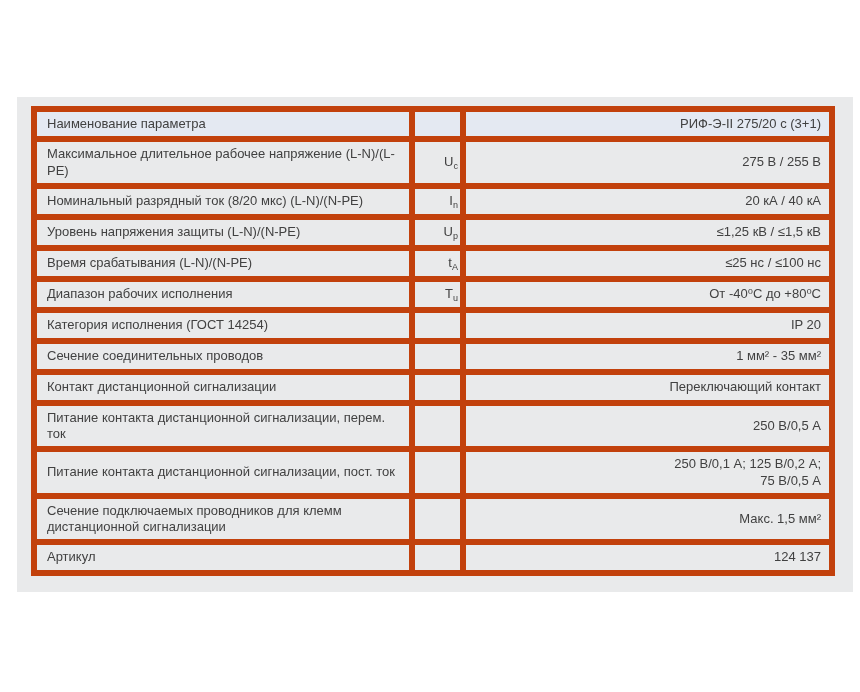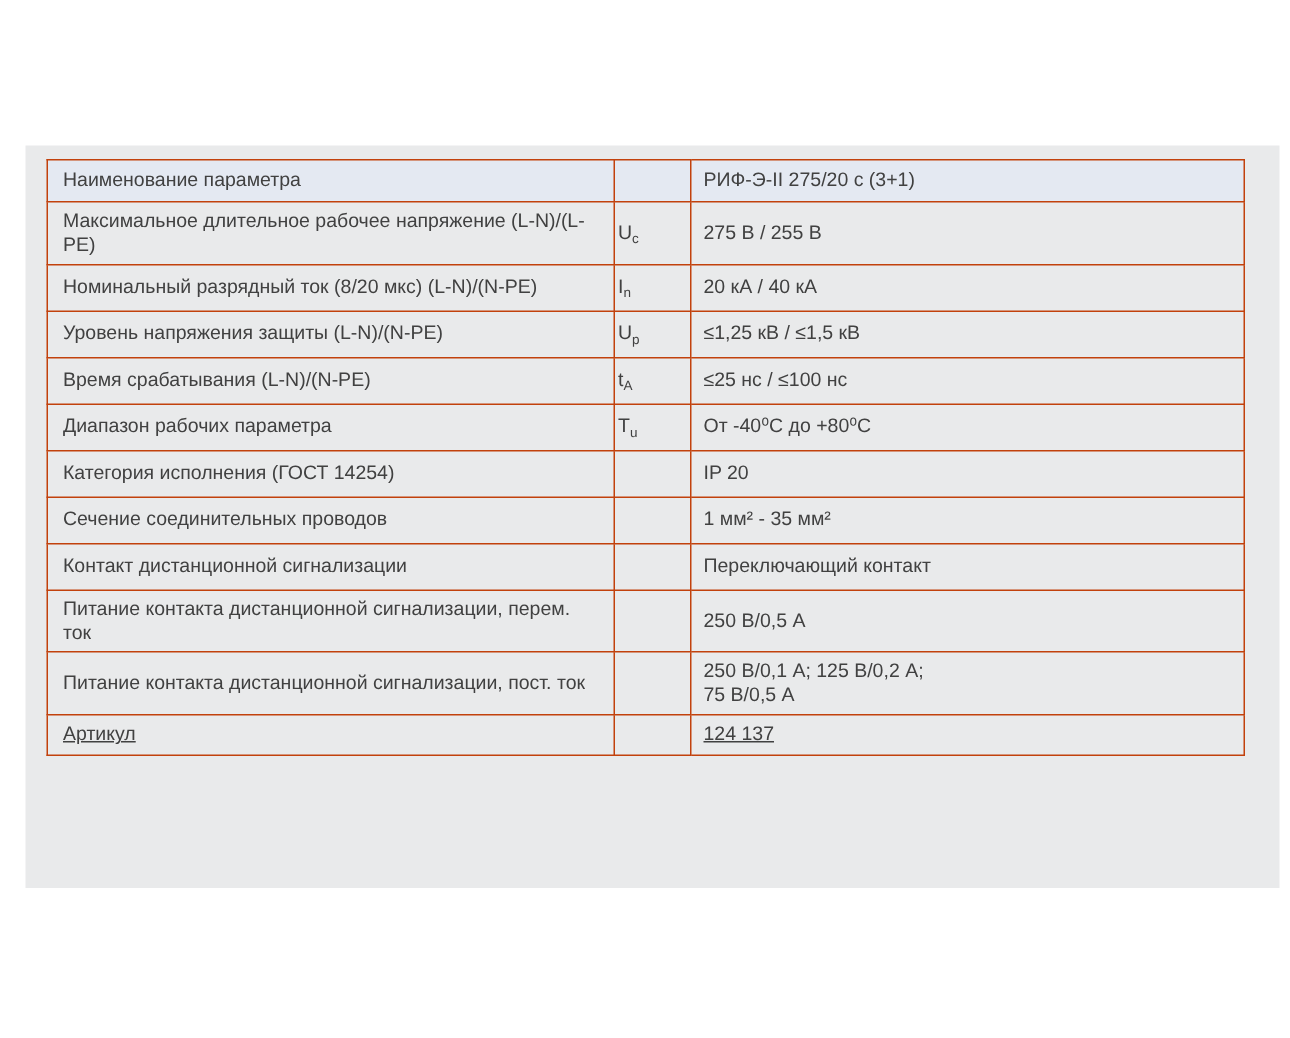--- a/index.html
+++ b/index.html
@@ -16,40 +16,40 @@
     width: 836px; height: 495px;
     background: #e9eaeb;
     padding: 9px 24px 8px 14px;
   }
   table.spec-table {
     border-collapse: collapse;
     width: 798px;
     table-layout: fixed;
   }
   .spec-table td {
-    border: 1px solid #c2410c;
+    border: 6px solid #c2410c;
     font-size: 13px;
     color: #414141;
     background: #e9eaeb;
     vertical-align: middle;
     line-height: 1.25;
   }
   .spec-table col.c-name  { width: 378px; }
   .spec-table col.c-sym   { width: 51px; }
   .spec-table col.c-value { width: 369px; }
 
   .spec-table td.name  { text-align: left; padding: 4px 8px 4px 10px; }
-  .spec-table td.sym   { text-align: left; padding: 4px 2px; }
-  .spec-table td.value { text-align: left; padding: 4px 8px; white-space: pre-line; }
+  .spec-table td.sym   { text-align: right; padding: 4px 2px; }
+  .spec-table td.value { text-align: right; padding: 4px 8px; white-space: pre-line; }
 
   .spec-table tr.r-head td { height: 28px; background: #e4e9f2; }
   .spec-table tr.r-std  td { height: 31px; }
   .spec-table tr.r-2val td { height: 34px; }
   .spec-table tr.r-2nam td { height: 42px; }
-  .spec-table tr.r-last td { height: 27px; text-decoration: underline; }
+  .spec-table tr.r-last td { height: 27px; }
 
   .spec-table sub {
     font-size: 9px;
     line-height: 1;
     vertical-align: -3px;
   }
 </style>
 </head>
 <body>
 
@@ -80,21 +80,21 @@
         <td class="name">Уровень напряжения защиты (L-N)/(N-PE)</td>
         <td class="sym"><span>U</span><sub>p</sub></td>
         <td class="value">≤1,25 кВ / ≤1,5 кВ</td>
       </tr>
       <tr class="r-std">
         <td class="name">Время срабатывания (L-N)/(N-PE)</td>
         <td class="sym"><span>t</span><sub>A</sub></td>
         <td class="value">≤25 нс / ≤100 нс</td>
       </tr>
       <tr class="r-std">
-        <td class="name">Диапазон рабочих параметра</td>
+        <td class="name">Диапазон рабочих исполнения</td>
         <td class="sym"><span>T</span><sub>u</sub></td>
         <td class="value">От -40⁰С до +80⁰С</td>
       </tr>
       <tr class="r-std">
         <td class="name">Категория исполнения (ГОСТ 14254)</td>
         <td class="sym"></td>
         <td class="value">IP 20</td>
       </tr>
       <tr class="r-std">
         <td class="name">Сечение соединительных проводов</td>
@@ -110,20 +110,25 @@
         <td class="name">Питание контакта дистанционной сигнализации, перем. ток</td>
         <td class="sym"></td>
         <td class="value">250 В/0,5 А</td>
       </tr>
       <tr class="r-2val">
         <td class="name">Питание контакта дистанционной сигнализации, пост. ток</td>
         <td class="sym"></td>
         <td class="value">250 В/0,1 А; 125 В/0,2 А;
 75 В/0,5 А</td>
       </tr>
+      <tr class="r-2nam">
+        <td class="name">Сечение подключаемых проводников для клемм дистанционной сигнализации</td>
+        <td class="sym"></td>
+        <td class="value">Макс. 1,5 мм²</td>
+      </tr>
       <tr class="r-last">
         <td class="name">Артикул</td>
         <td class="sym"></td>
         <td class="value">124 137</td>
       </tr>
     </tbody>
   </table>
 </div>
 
 </body></html>

